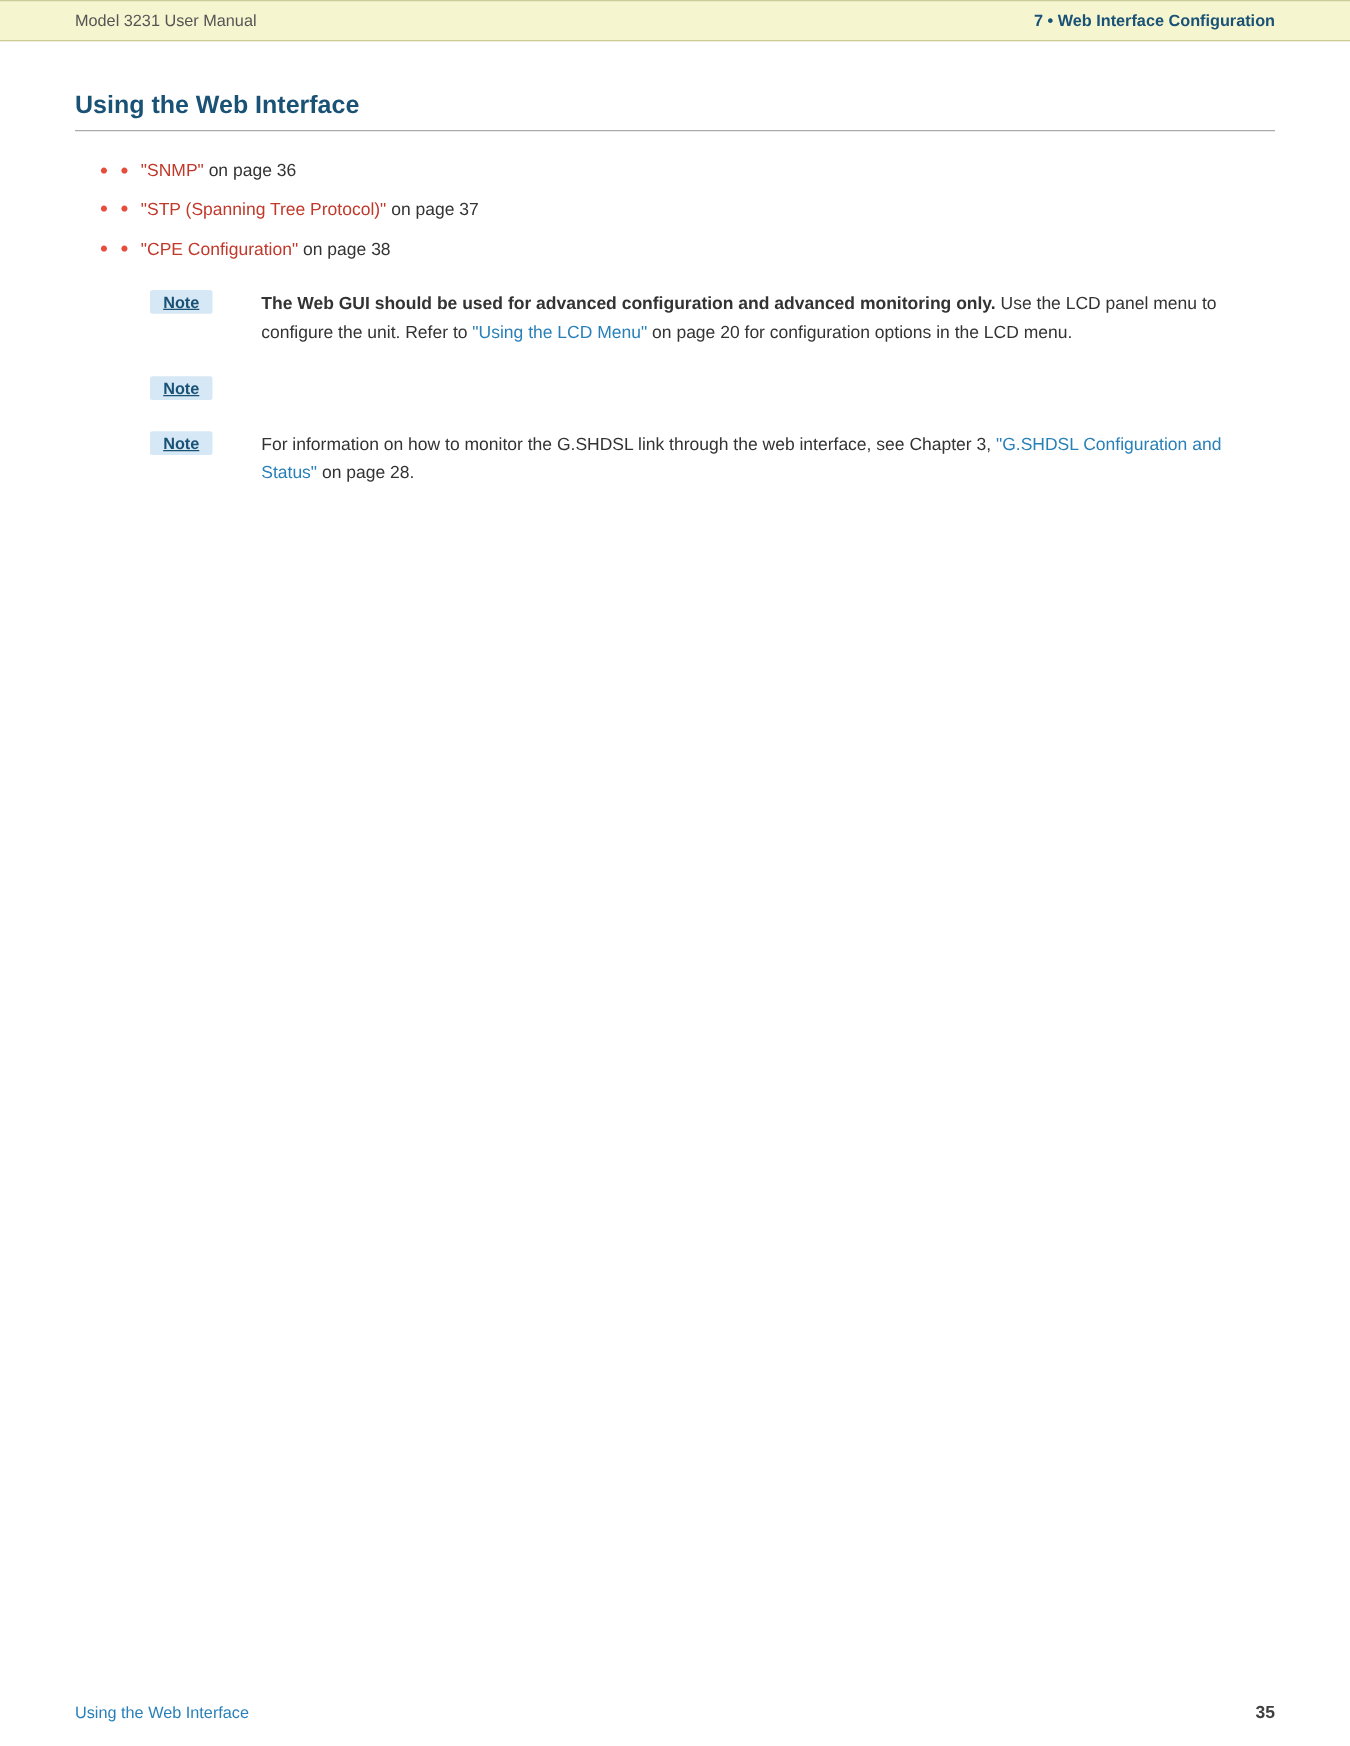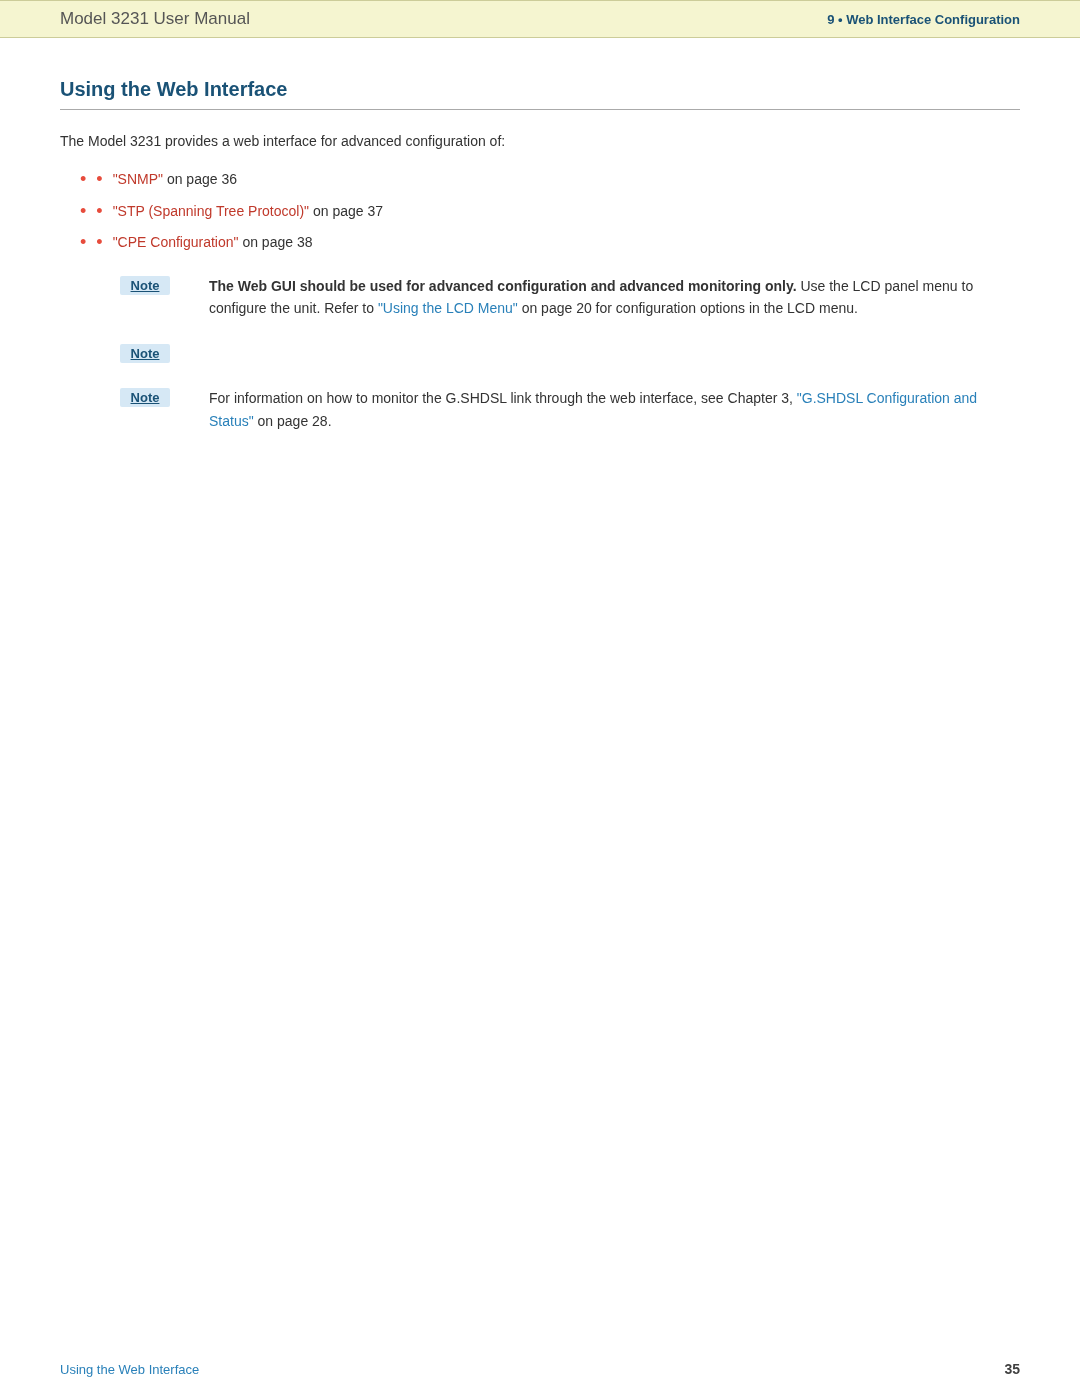--- a/index.html
+++ b/index.html
@@ -24,21 +24,21 @@
       border-top: 1px solid #cccc99;
       border-bottom: 1px solid #cccc99;
       padding: 8px 60px;
       display: flex;
       justify-content: space-between;
       align-items: center;
       margin-bottom: 0;
     }
 
     .header-left {
-      font-size: 17px;
+      font-size: 13px;
       color: #555555;
     }
 
     .header-right {
       font-size: 13px;
       font-weight: bold;
       color: #1a5276;
     }
 
     
@@ -158,28 +158,27 @@
       font-size: 14px;
       font-weight: bold;
       color: #404040;
     }
   </style>
 </head>
 <body>
 
 <div class="header-bar">
   <span class="header-left">Model 3231 User Manual</span>
-  <span class="header-right">9 • Web Interface Configuration</span>
+  <span class="header-right">7 • Web Interface Configuration</span>
 </div>
 
 <div class="main-content">
 
   <h1 class="page-title">Using the Web Interface</h1>
 
-  <p class="intro-text">The Model 3231 provides a web interface for advanced configuration of:</p>
 
   <ul class="bullet-list">
     <li>
       <span style="color:#e74c3c;font-size:18px;margin-right:10px;line-height:1.3;">•</span>
       <span>
         <a class="link-text" href="#">"SNMP"</a>
         <span> on page 36</span>
       </span>
     </li>
     <li>

